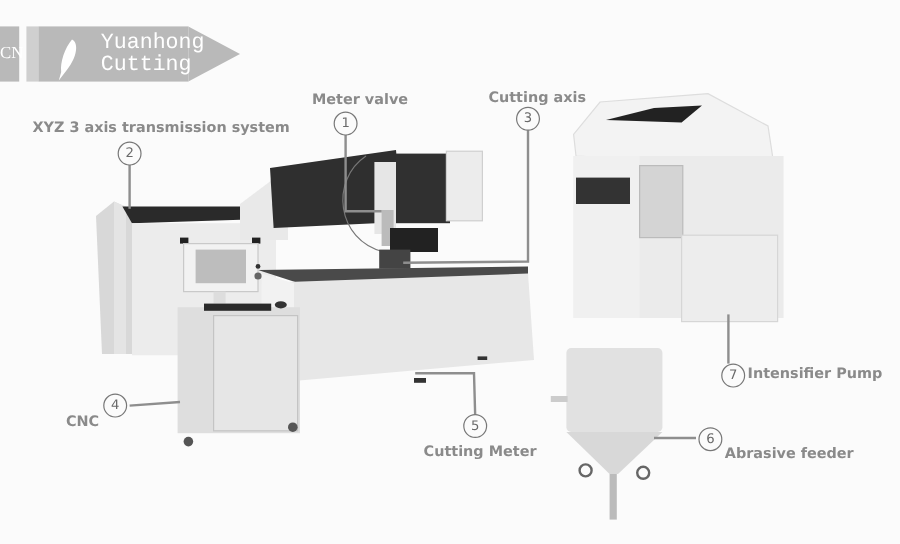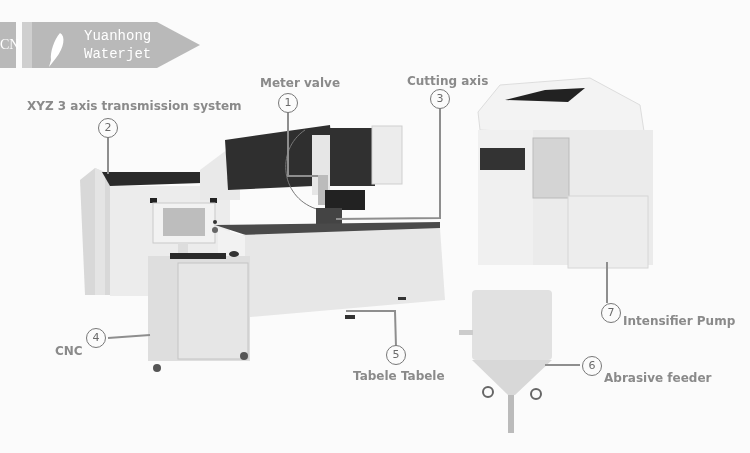--- a/index.html
+++ b/index.html
@@ -6,39 +6,39 @@
   body { width:750px; height:453px; background:#fbfbfb; position:relative; overflow:hidden;
          font-family:"DejaVu Sans","Liberation Sans",sans-serif; }
   .abs { position:absolute; }
   .banner-cn { left:0; top:22px; width:16px; height:46px; background:#b9b9b9; color:#fff;
                font-family:"Liberation Serif",serif; font-size:14px; line-height:46px; text-align:center; padding-left:0px; }
   .banner-sep { left:22px; top:22px; width:10px; height:46px; background:#cfcfcf; }
   .banner-main { left:32px; top:22px; width:125px; height:46px; background:#b9b9b9; }
   .banner-arrow { left:157px; top:22px; width:0; height:0; border-top:23px solid transparent;
                   border-bottom:23px solid transparent; border-left:43px solid #b9b9b9; }
   .banner-text { left:84px; top:27px; color:#fff; font-family:"Liberation Mono","DejaVu Sans Mono",monospace;
-                 font-size:14px; line-height:18px; }
+                 font-size:18px; line-height:18px; }
   .label { color:#8a8a8a; font-weight:bold; font-size:12px; white-space:nowrap; }
   .num { color:#6a6a6a; font-size:15px; width:18px; height:18px; line-height:18px; text-align:center;
          border:1px solid #777; border-radius:50%; font-size:11px; background:#fbfbfb; }
   svg { position:absolute; left:0; top:0; }
 </style>
 </head>
 <body>
 
 <div class="abs banner-cn">CN</div>
 <div class="abs banner-sep"></div>
 <div class="abs banner-main"></div>
 <div class="abs banner-arrow"></div>
 <svg width="750" height="453" style="pointer-events:none">
   <path d="M60 33 C66 36 64 48 56 58 L49 67 L51 60 C50 52 54 40 60 33 Z" fill="#fff"></path>
 </svg>
 <div class="abs banner-text">
   <div>Yuanhong</div>
-  <div>Waterjet</div>
+  <div>Cutting</div>
 </div>
 
 <svg width="750" height="453">
 
   <polygon points="80,180 95,168 110,175 110,295 85,295" fill="#d8d8d8"></polygon>
   <polygon points="95,168 105,172 105,295 95,295" fill="#e4e4e4"></polygon>
 
   <polygon points="102,172 222,172 232,182 110,186" fill="#2a2a2a"></polygon>
   <rect x="110" y="186" width="120" height="110" fill="#ececec"></rect>
 
@@ -118,15 +118,15 @@
 <div class="abs num" style="left:430px;top:89px;">3</div>
 <div class="abs num" style="left:86px;top:328px;">4</div>
 <div class="abs num" style="left:386px;top:345px;">5</div>
 <div class="abs num" style="left:582px;top:356px;">6</div>
 <div class="abs num" style="left:601px;top:303px;">7</div>
 
 <div class="abs label" style="left:260px;top:76px;">Meter valve</div>
 <div class="abs label" style="left:27px;top:99px;text-align:right;">XYZ 3 axis transmission system</div>
 <div class="abs label" style="left:407px;top:74px;">Cutting axis</div>
 <div class="abs label" style="left:55px;top:344px;">CNC</div>
-<div class="abs label" style="left:353px;top:369px;">Tabele Tabele</div>
+<div class="abs label" style="left:353px;top:369px;">Cutting Meter</div>
 <div class="abs label" style="left:604px;top:358px;margin-top:13px;">Abrasive feeder</div>
-<div class="abs label" style="left:623px;top:314px;">Intensifier Pump</div>
+<div class="abs label" style="left:623px;top:304px;">Intensifier Pump</div>
 
 </body></html>

